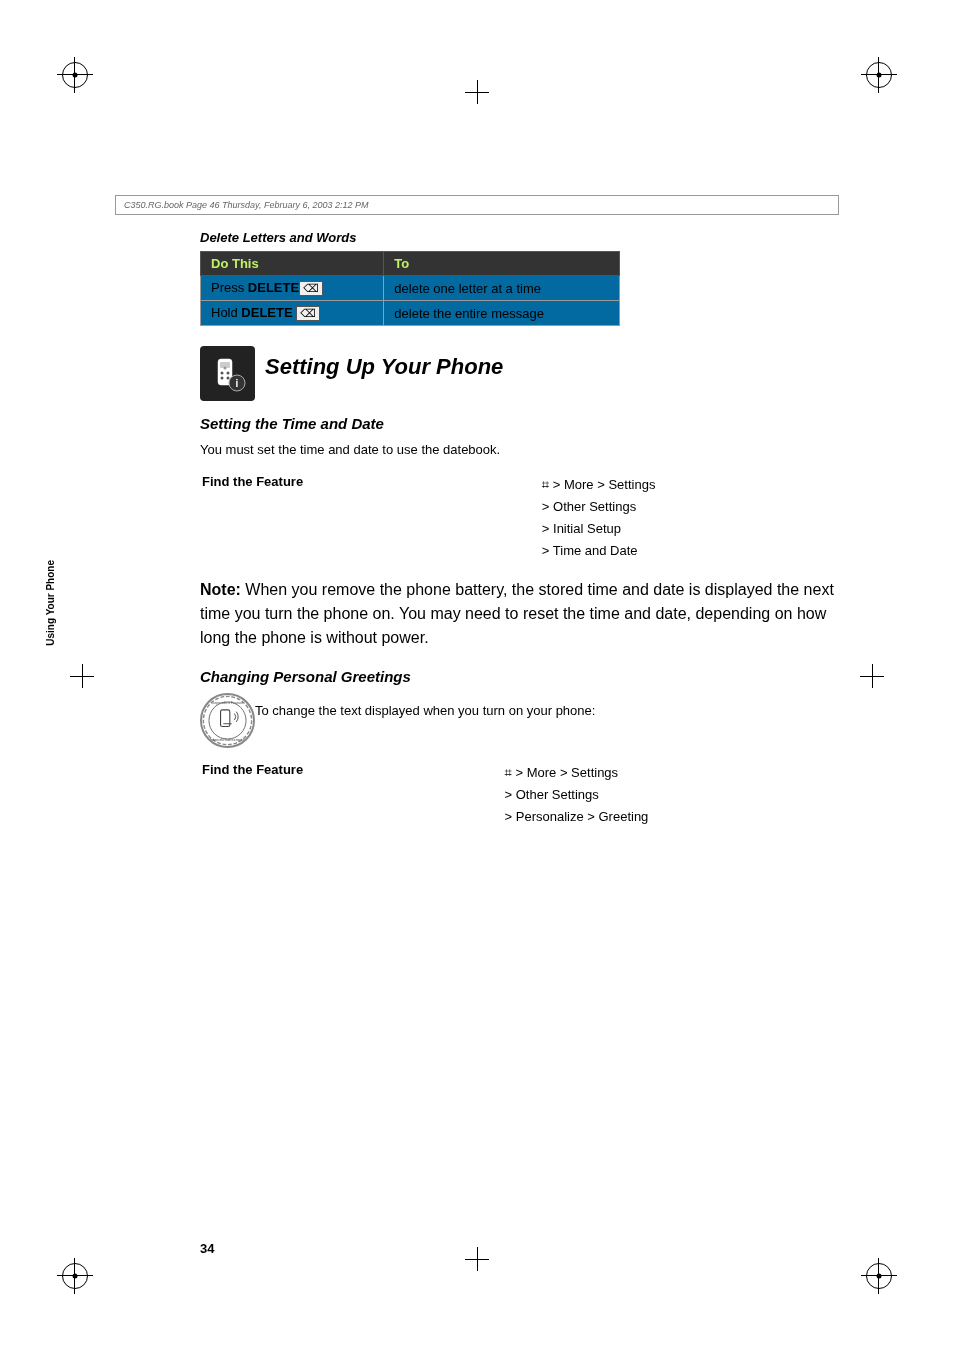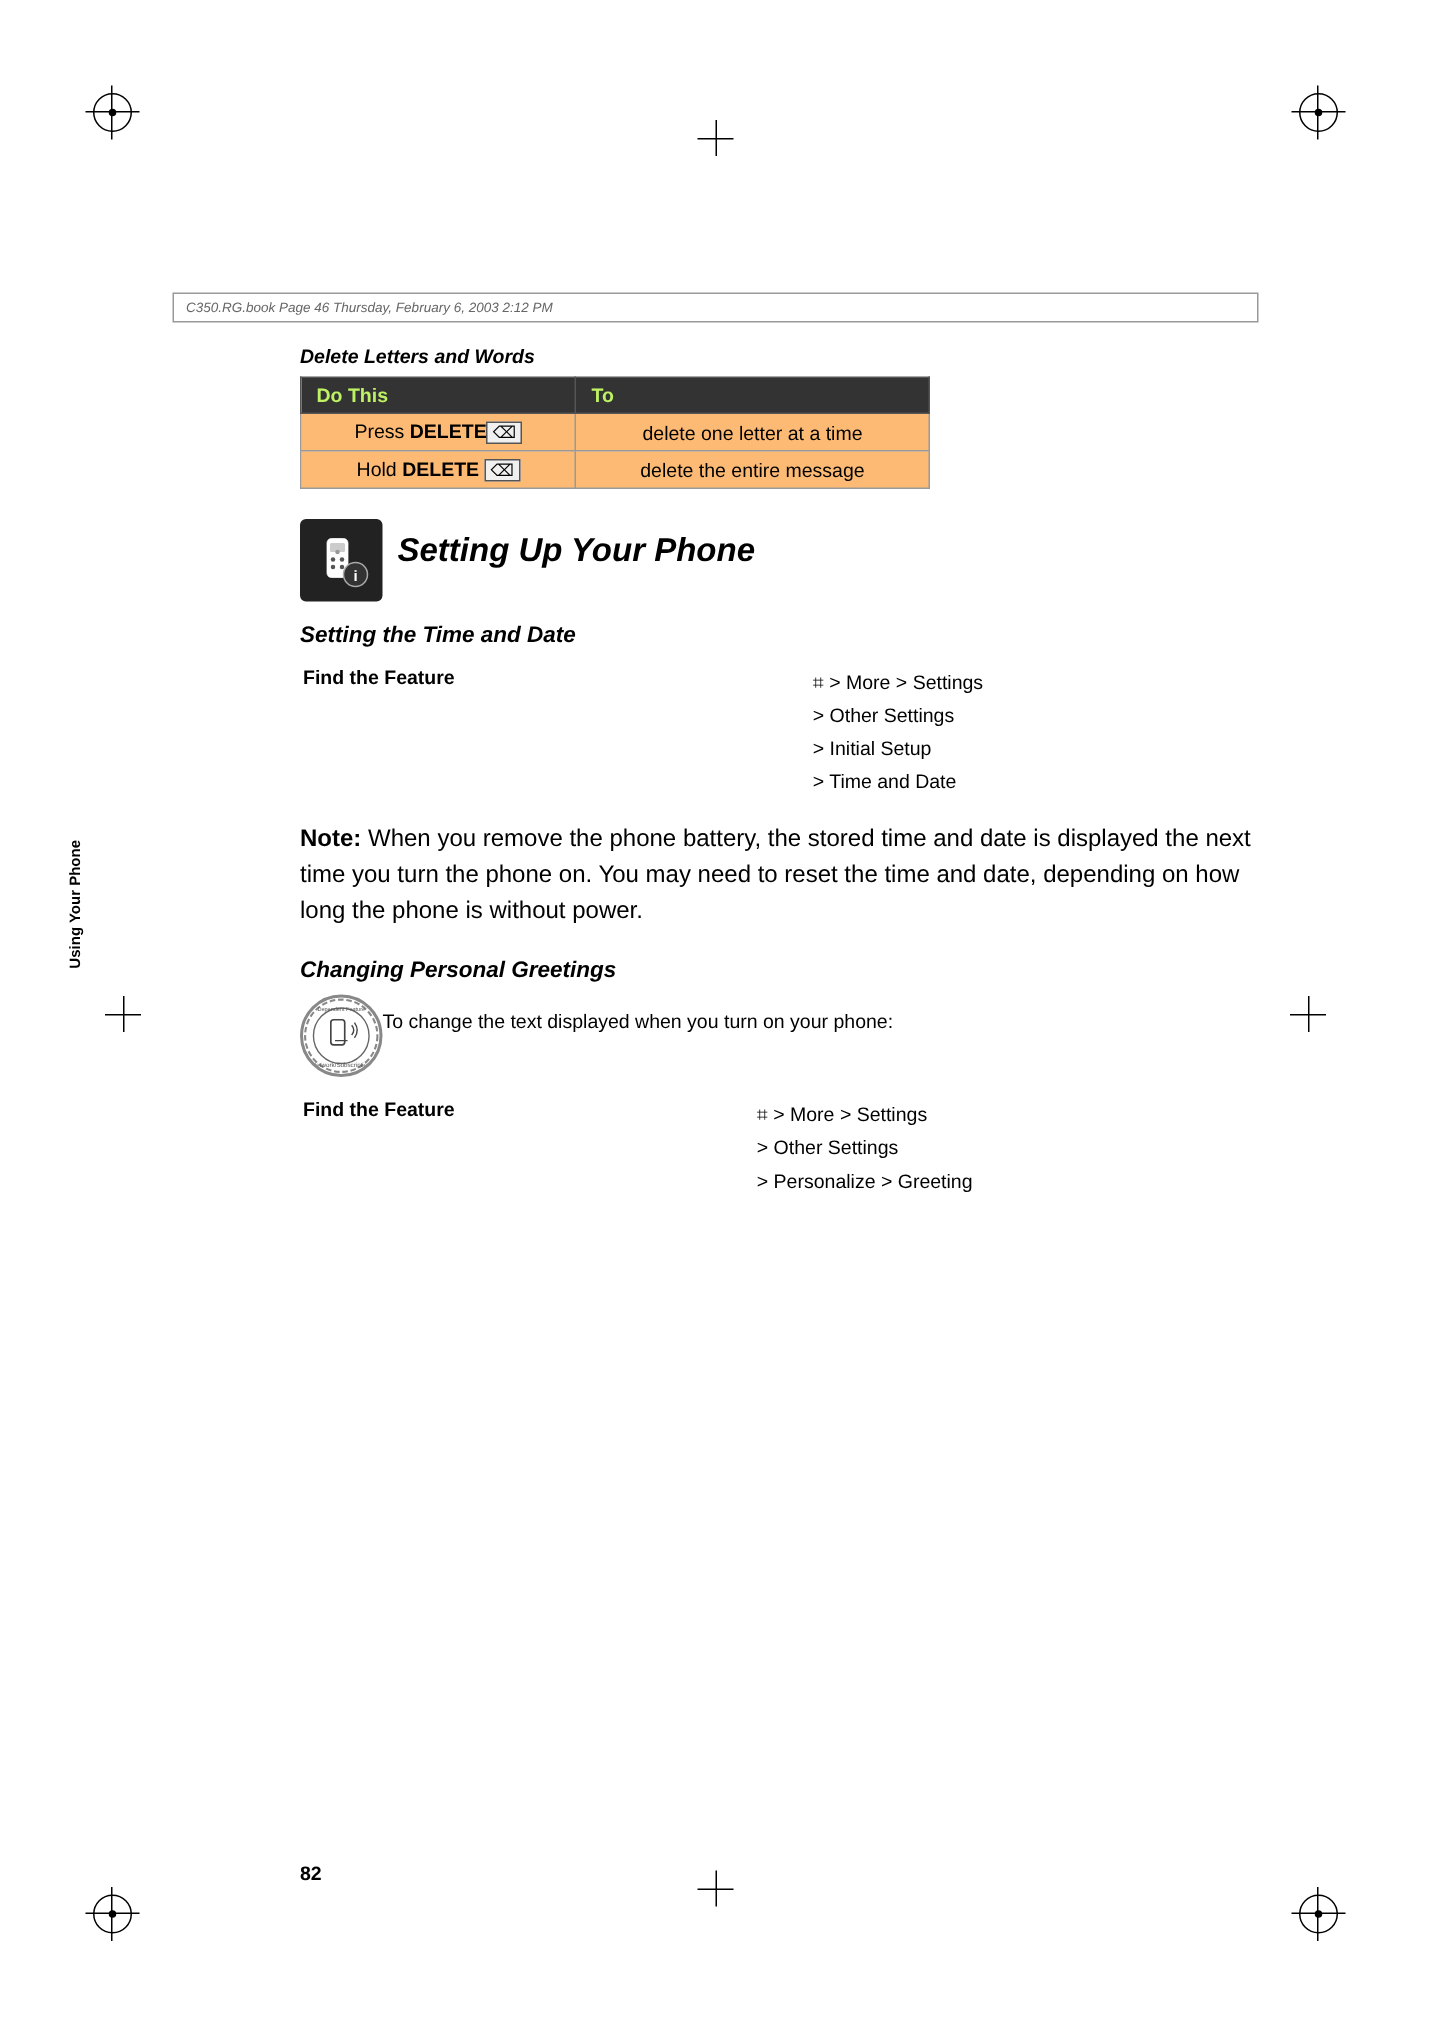--- a/index.html
+++ b/index.html
@@ -84,25 +84,24 @@
     .delete-table th {
       background: #333;
       color: #bef264;
       padding: 4px 10px;
       font-size: 13px;
       font-weight: bold;
       text-align: left;
       border: 1px solid #555;
     }
     .delete-table td {
-      background: #fdba74;
+      background: #0369a1;
       padding: 4px 10px;
       font-size: 13px;
       border: 1px solid #999;
-      text-align: center;
     }
     .key-box {
       display: inline-block;
       border: 1px solid #555;
       padding: 0 3px;
       font-size: 11px;
       background: #f0f0f0;
     }
 
     
@@ -366,20 +365,21 @@
           <text x="28" y="32" text-anchor="middle" fill="#fff" font-size="10" font-weight="bold">i</text>
         </svg>
       </div>
       <div>
         <div class="big-section-title">Setting Up Your Phone</div>
       </div>
     </div>
 
     <div>
       <div class="sub-section-heading">Setting the Time and Date</div>
+      <div class="body-text">You must set the time and date to use the datebook.</div>
 
       <table class="feature-table">
         <tbody>
             <tr>
           <td class="feature-label">Find the Feature</td>
           <td class="feature-value">
             <span>⌗</span> <span>&gt; More &gt; Settings</span><br>
             <span>&gt; Other Settings</span><br>
             <span>&gt; Initial Setup</span><br>
             <span>&gt; Time and Date</span>
@@ -427,15 +427,15 @@
             <span>&gt; Other Settings</span><br>
             <span>&gt; Personalize &gt; Greeting</span>
           </td>
         </tr>
       </tbody>
         </table>
     </div>
 
   </div>
 
-  <div class="page-number">82</div>
+  <div class="page-number">34</div>
 
 </div>
 
 </body></html>

